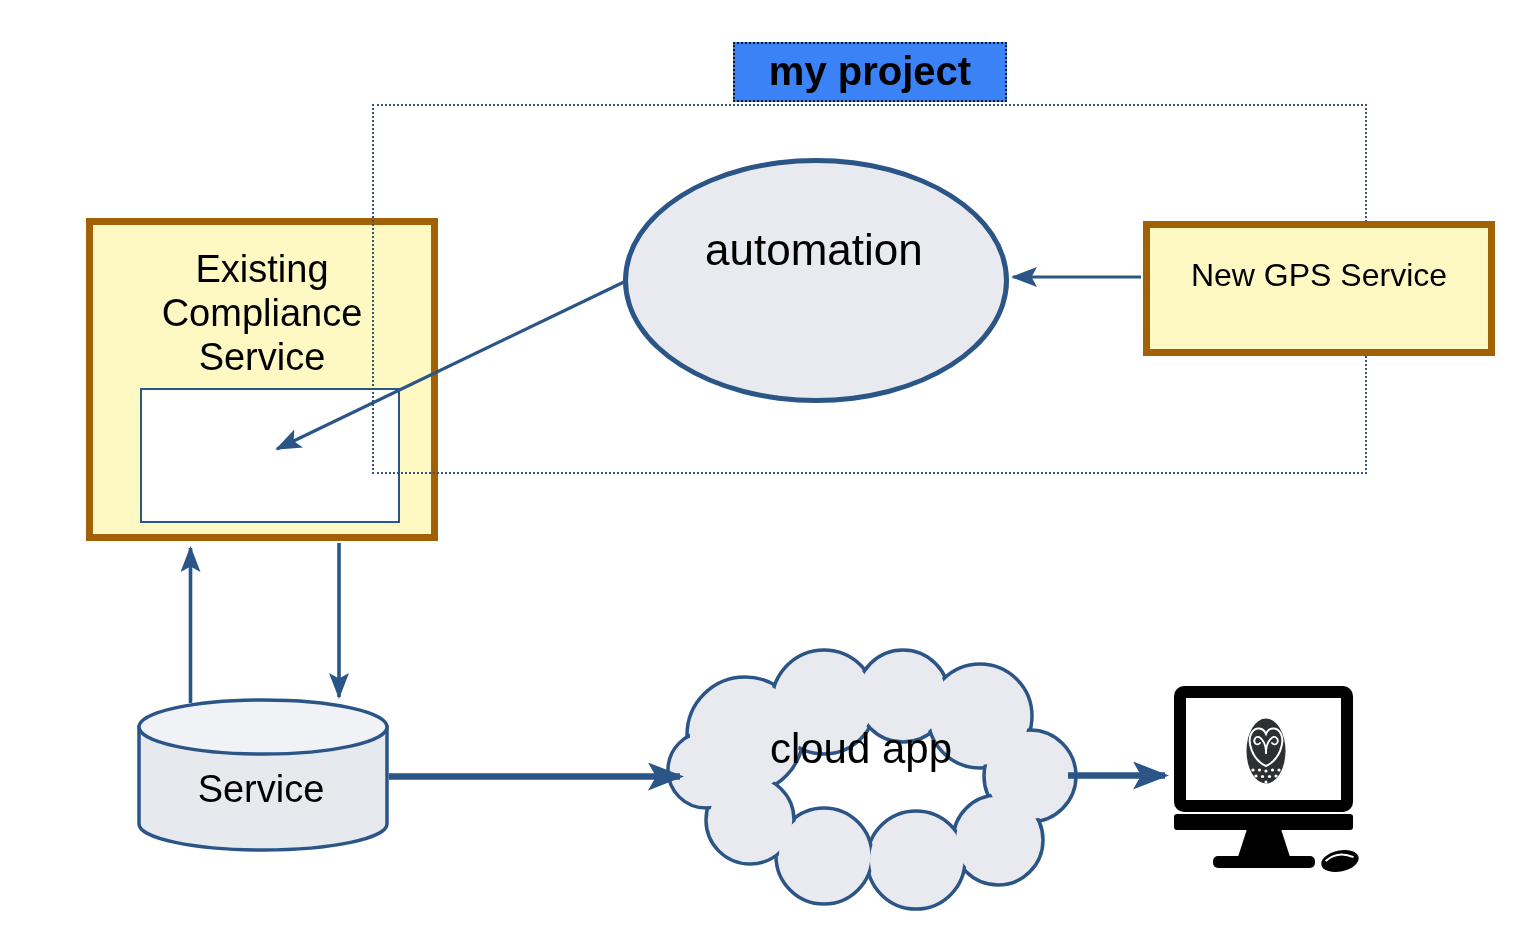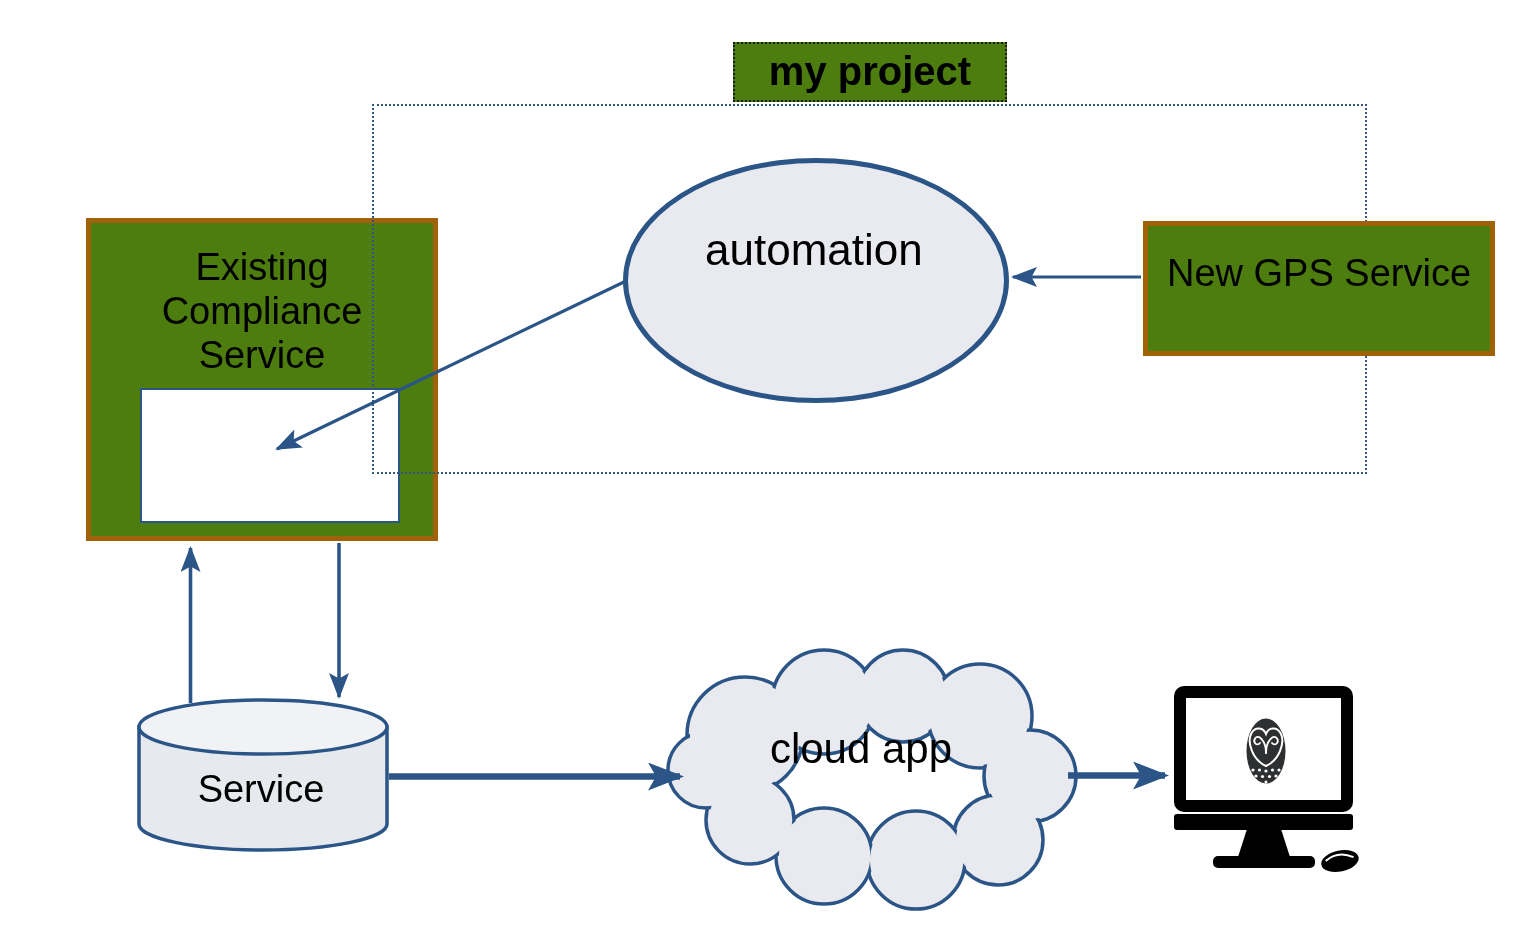--- a/index.html
+++ b/index.html
@@ -9,22 +9,22 @@
     position: relative;
     width: 1526px;
     height: 934px;
     background: #ffffff;
     overflow: hidden;
   }
   .abs { position: absolute; }
 
   
   .shape-box {
-    background: #4d7c0f;
-    border: 5px solid #a16207;
+    background: #fef9c3;
+    border: 7px solid #a16207;
   }
   .compliance-box {
     left: 86px; top: 218px; width: 352px; height: 323px;
     z-index: 1;
     text-align: center;
     font-size: 38px; line-height: 44px;
     padding-top: 22px;
   }
   .inner-white-rect {
     left: 140px; top: 388px; width: 260px; height: 135px;
@@ -35,40 +35,40 @@
   .project-dotted-rect {
     left: 372px; top: 104px; width: 995px; height: 370px;
     border: 2.5px dotted #34557e;
     z-index: 3;
     background: transparent;
   }
   .gps-box {
     left: 1143px; top: 221px; width: 352px; height: 135px;
     z-index: 4;
     text-align: center;
-    font-size: 38px; line-height: 44px;
+    font-size: 32px; line-height: 44px;
     padding-top: 25px;
   }
   .algorithm-ellipse {
     left: 623px; top: 158px; width: 386px; height: 245px;
     background: #e8eaef;
     border: 5px solid #2b5586;
     border-radius: 50%;
     z-index: 2;
   }
   .algorithm-text {
     position: absolute;
     left: 77px; top: 60px;
     font-size: 44px; line-height: 53px;
     text-align: right;
     white-space: nowrap;
   }
   .project-title-box {
     left: 733px; top: 42px; width: 274px; height: 60px;
-    background: #4d7c0f;
+    background: #3b82f6;
     border: 2.5px dotted #1a1a1a;
     z-index: 5;
     text-align: center;
     font-weight: bold;
     font-size: 40px; line-height: 54px;
     white-space: nowrap;
   }
 
   
   .database-label {

